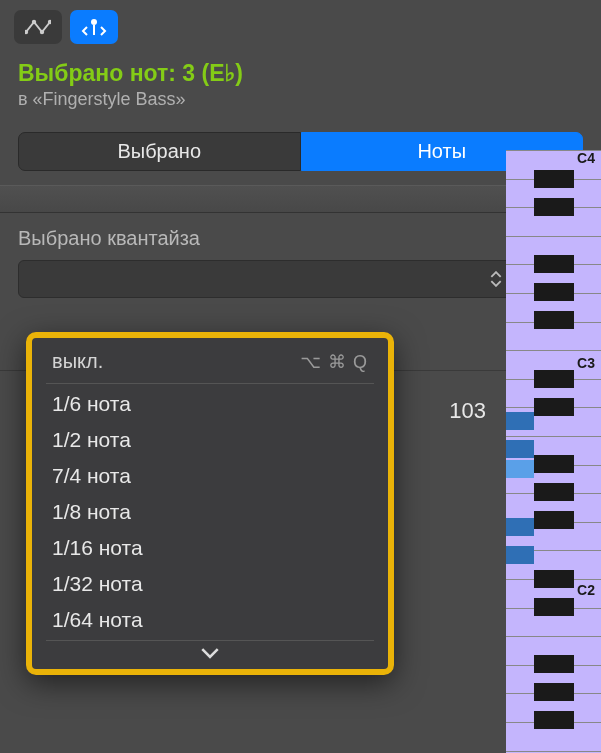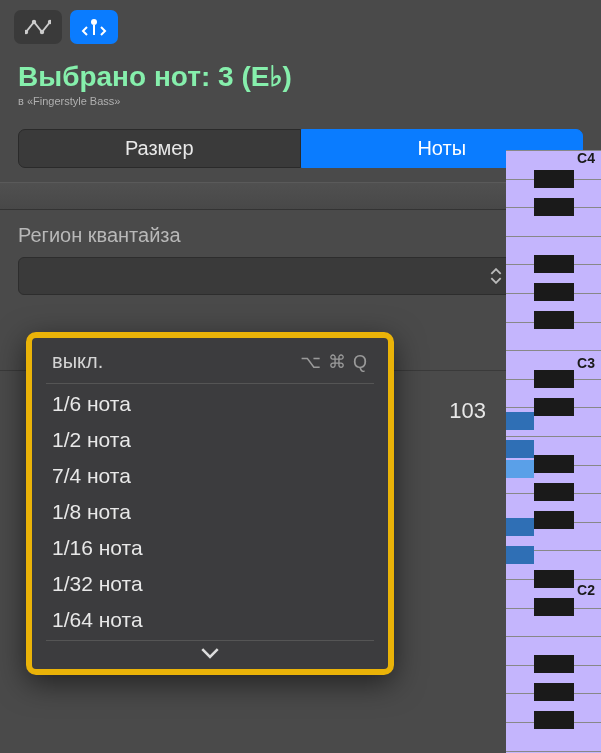--- a/index.html
+++ b/index.html
@@ -31,26 +31,26 @@
     cursor: pointer;
   }
   .tool-btn.active { background: #0a7cff; }
   .tool-btn svg { width: 26px; height: 20px; }
 
   
   .header {
     padding: 8px 18px 4px 18px;
   }
   .title {
-    font-size: 28px;
+    font-size: 23px;
     font-weight: 600;
-    color: #86efac;
+    color: #84cc16;
   }
   .subtitle {
-    font-size: 11px;
+    font-size: 18px;
     color: #b0b0b0;
     margin-top: 2px;
   }
 
   
   .segmented {
     display: flex;
     margin: 18px 18px 0 18px;
     gap: 0;
   }
@@ -245,28 +245,28 @@
     </svg>
   </div>
 </div>
 
 <div class="header">
   <div class="title">Выбрано нот: 3 (E♭)</div>
   <div class="subtitle">в «Fingerstyle Bass»</div>
 </div>
 
 <div class="segmented">
-  <div class="seg-item left">Размер</div>
+  <div class="seg-item left">Выбрано</div>
   <div class="seg-item right active">Ноты</div>
 </div>
 
 <div class="section-div"></div>
 
 <div class="quantize">
-  <div class="q-label">Регион квантайза</div>
+  <div class="q-label">Выбрано квантайза</div>
   <div class="q-row">
     <div class="q-select">
       <div class="stepper">
         <svg viewBox="0 0 10 6" width="12" height="7">
             <polyline points="1,5 5,1 9,5" stroke="#bbb" stroke-width="1.6" fill="none"></polyline>
           </svg>
         <svg viewBox="0 0 10 6" width="12" height="7">
             <polyline points="1,1 5,5 9,1" stroke="#bbb" stroke-width="1.6" fill="none"></polyline>
           </svg>
       </div>

